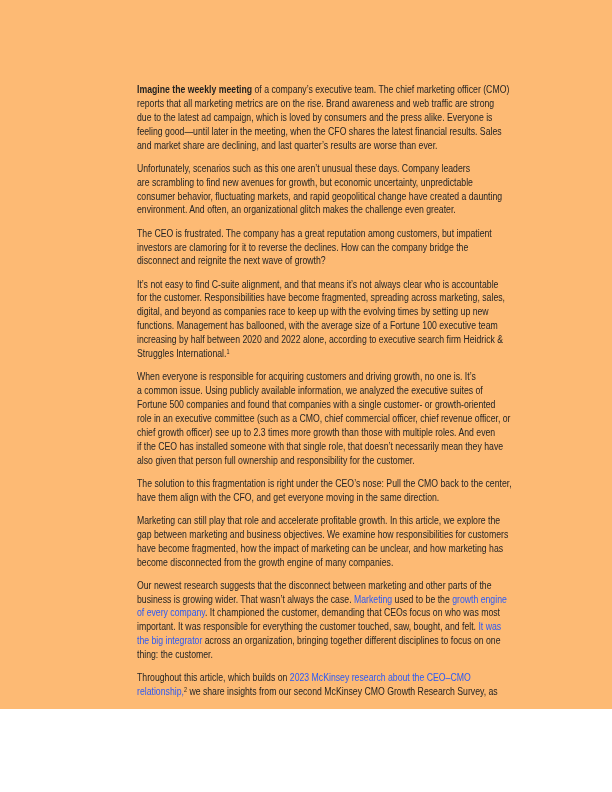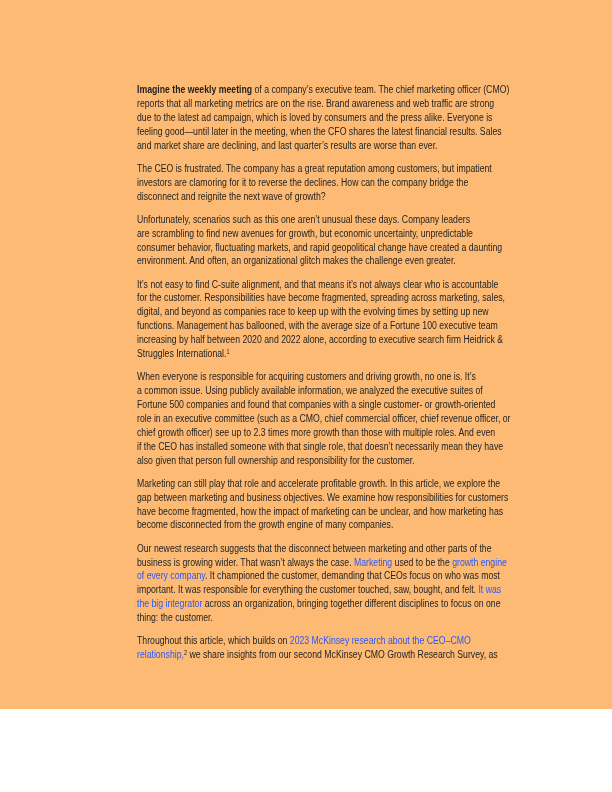--- a/index.html
+++ b/index.html
@@ -43,46 +43,50 @@
 
   <div class="content">
       <div class="para">
         <div class="line"><span class="seg-b">Imagine the weekly meeting</span><span class="seg-n"> of a company’s executive team. The chief marketing officer (CMO)</span></div>
         <div class="line"><span class="seg-n">reports that all marketing metrics are on the rise. Brand awareness and web traffic are strong</span></div>
         <div class="line"><span class="seg-n">due to the latest ad campaign, which is loved by consumers and the press alike. Everyone is</span></div>
         <div class="line"><span class="seg-n">feeling good—until later in the meeting, when the CFO shares the latest financial results. Sales</span></div>
         <div class="line"><span class="seg-n">and market share are declining, and last quarter’s results are worse than ever.</span></div>
       </div>
       <div class="para">
-        <div class="line"><span class="seg-n">The CEO is frustrated. The company has a great reputation among customers, but impatient</span></div>
-        <div class="line"><span class="seg-n">investors are clamoring for it to reverse the declines. How can the company bridge the</span></div>
-        <div class="line"><span class="seg-n">disconnect and reignite the next wave of growth?</span></div>
-      </div>
-      <div class="para">
         <div class="line"><span class="seg-n">Unfortunately, scenarios such as this one aren’t unusual these days. Company leaders</span></div>
         <div class="line"><span class="seg-n">are scrambling to find new avenues for growth, but economic uncertainty, unpredictable</span></div>
         <div class="line"><span class="seg-n">consumer behavior, fluctuating markets, and rapid geopolitical change have created a daunting</span></div>
         <div class="line"><span class="seg-n">environment. And often, an organizational glitch makes the challenge even greater.</span></div>
+      </div>
+      <div class="para">
+        <div class="line"><span class="seg-n">The CEO is frustrated. The company has a great reputation among customers, but impatient</span></div>
+        <div class="line"><span class="seg-n">investors are clamoring for it to reverse the declines. How can the company bridge the</span></div>
+        <div class="line"><span class="seg-n">disconnect and reignite the next wave of growth?</span></div>
       </div>
       <div class="para">
         <div class="line"><span class="seg-n">It’s not easy to find C-suite alignment, and that means it’s not always clear who is accountable</span></div>
         <div class="line"><span class="seg-n">for the customer. Responsibilities have become fragmented, spreading across marketing, sales,</span></div>
         <div class="line"><span class="seg-n">digital, and beyond as companies race to keep up with the evolving times by setting up new</span></div>
         <div class="line"><span class="seg-n">functions. Management has ballooned, with the average size of a Fortune 100 executive team</span></div>
         <div class="line"><span class="seg-n">increasing by half between 2020 and 2022 alone, according to executive search firm Heidrick &amp;</span></div>
         <div class="line"><span class="seg-n">Struggles International.</span><span class="seg-sup">1</span></div>
       </div>
       <div class="para">
         <div class="line"><span class="seg-n">When everyone is responsible for acquiring customers and driving growth, no one is. It’s</span></div>
         <div class="line"><span class="seg-n">a common issue. Using publicly available information, we analyzed the executive suites of</span></div>
         <div class="line"><span class="seg-n">Fortune 500 companies and found that companies with a single customer- or growth-oriented</span></div>
         <div class="line"><span class="seg-n">role in an executive committee (such as a CMO, chief commercial officer, chief revenue officer, or</span></div>
         <div class="line"><span class="seg-n">chief growth officer) see up to 2.3 times more growth than those with multiple roles. And even</span></div>
         <div class="line"><span class="seg-n">if the CEO has installed someone with that single role, that doesn’t necessarily mean they have</span></div>
         <div class="line"><span class="seg-n">also given that person full ownership and responsibility for the customer.</span></div>
+      </div>
+      <div class="para">
+        <div class="line"><span class="seg-n">The solution to this fragmentation is right under the CEO’s nose: Pull the CMO back to the center,</span></div>
+        <div class="line"><span class="seg-n">have them align with the CFO, and get everyone moving in the same direction.</span></div>
       </div>
       <div class="para">
         <div class="line"><span class="seg-n">Marketing can still play that role and accelerate profitable growth. In this article, we explore the</span></div>
         <div class="line"><span class="seg-n">gap between marketing and business objectives. We examine how responsibilities for customers</span></div>
         <div class="line"><span class="seg-n">have become fragmented, how the impact of marketing can be unclear, and how marketing has</span></div>
         <div class="line"><span class="seg-n">become disconnected from the growth engine of many companies.</span></div>
       </div>
       <div class="para">
         <div class="line"><span class="seg-n">Our newest research suggests that the disconnect between marketing and other parts of the</span></div>
         <div class="line"><span class="seg-n">business is growing wider. That wasn’t always the case. </span><span class="seg-l">Marketing</span><span class="seg-n"> used to be the </span><span class="seg-l">growth engine</span></div>

